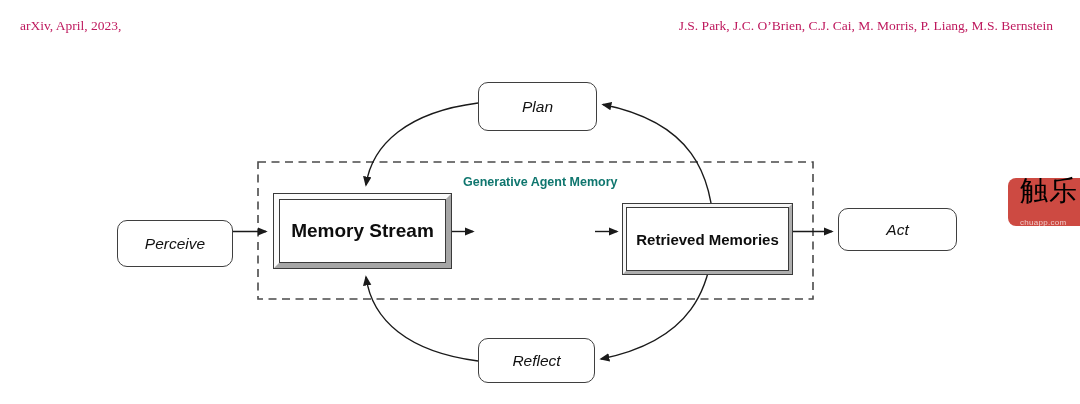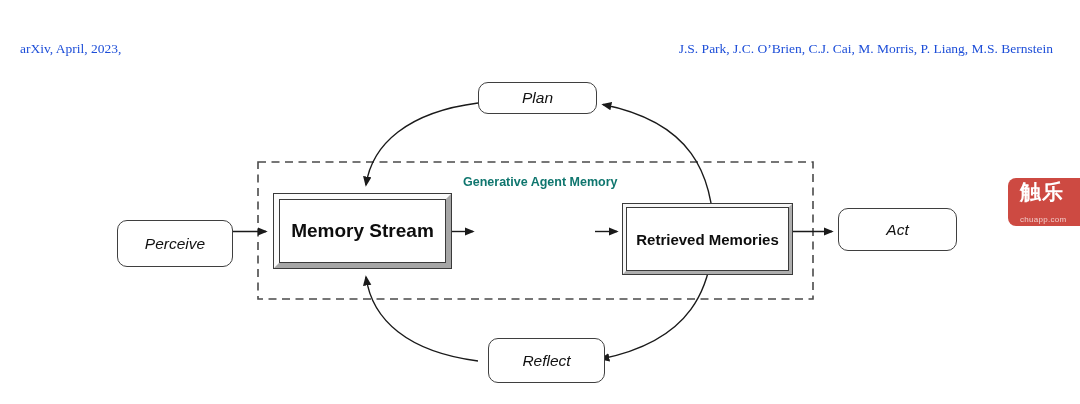--- a/index.html
+++ b/index.html
@@ -8,24 +8,24 @@
     width: 1080px;
     height: 404px;
     background: #ffffff;
     overflow: hidden;
     font-family: "Liberation Sans", sans-serif;
   }
 
   
   .hdr {
     position: absolute;
-    top: 41px;
+    top: 18px;
     font-family: "Liberation Serif", serif;
     font-size: 13.5px;
-    color: #1d4ed8;
+    color: #be185d;
     white-space: nowrap;
   }
   #hdr-left  { left: 20px; }
   #hdr-right { right: 27px; }
 
   
   #wires {
     position: absolute;
     left: 0; top: 0;
     width: 1080px; height: 404px;
@@ -42,23 +42,23 @@
     display: flex;
     align-items: center;
     justify-content: center;
     font-style: italic;
     font-size: 15.5px;
     font-weight: 500;
     color: #111111;
     box-sizing: border-box;
   }
   #node-perceive { left: 117px; top: 220px; width: 116px; height: 47px; }
-  #node-plan     { left: 478px; top:  82px; width: 119px; height: 32px; }
+  #node-plan     { left: 478px; top:  82px; width: 119px; height: 49px; }
   #node-retrieve { left: 478px; top: 208px; width: 117px; height: 45px; }
-  #node-reflect  { left: 488px; top: 338px; width: 117px; height: 45px; }
+  #node-reflect  { left: 478px; top: 338px; width: 117px; height: 45px; }
   #node-act      { left: 838px; top: 208px; width: 119px; height: 43px; }
 
   
   .frame {
     position: absolute;
     z-index: 2;
     border: 1.5px solid #3a3a3a;
     background: #14b8a6;
     box-sizing: border-box;
   }
@@ -109,23 +109,23 @@
     height: 48px;
     border-radius: 8px;
     display: flex;
     flex-direction: column;
     align-items: flex-start;
     justify-content: center;
     padding-left: 12px;
     box-sizing: border-box;
   }
   #watermark .wm-text {
-    color: #ffffff;
-    font-size: 21px;
-    font-weight: bold;
+    color: #000000;
+    font-size: 28px;
+    font-weight: normal;
     line-height: 1;
     letter-spacing: 1px;
   }
   #watermark .wm-domain {
     color: rgba(255,255,255,0.72);
     font-size: 8px;
     line-height: 1;
     margin-top: 14px;
     letter-spacing: 0.3px;
   }

